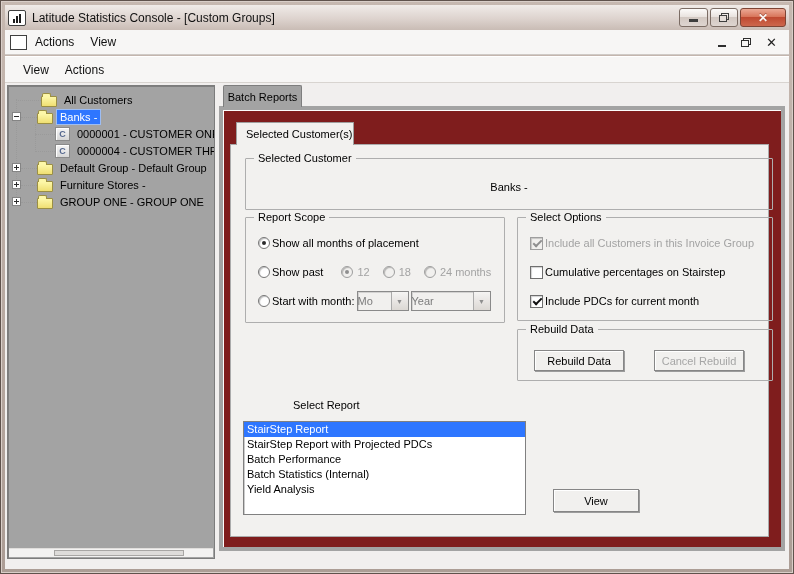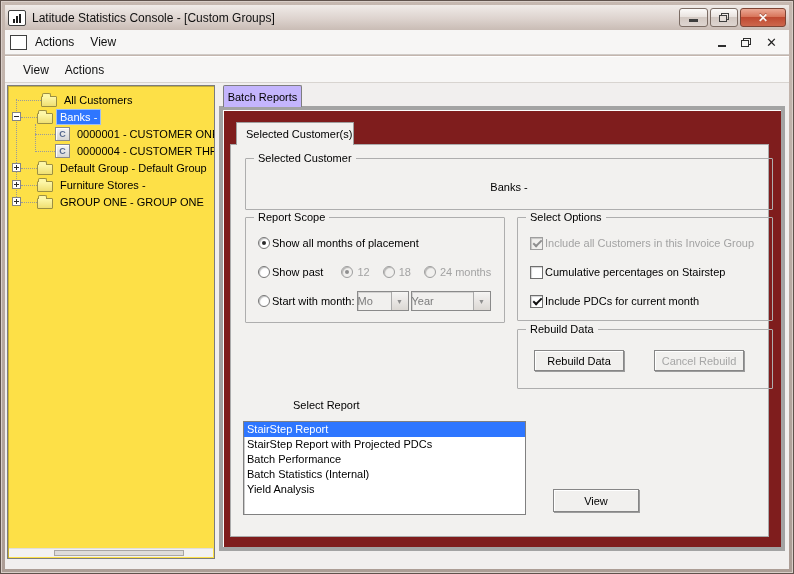--- a/index.html
+++ b/index.html
@@ -47,21 +47,21 @@
   .mdi-restore { position:relative; width:10px; height:9px; }
   .mdi-restore::before { content:''; position:absolute; right:0; top:0; width:6px; height:5px; border:1px solid #2e2e2e; }
   .mdi-restore::after { content:''; position:absolute; left:0; bottom:0; width:6px; height:5px; border:1px solid #2e2e2e; background:#f7f6f5; }
   .mdi-close { font-size:13px; color:#1e1e1e; line-height:1; }
 
   
   .client { position:absolute; left:4px; top:82px; right:4px; bottom:4px; background:#f1efee; }
 
   
   .tree-panel { position:absolute; left:2px; top:2px; width:208px; bottom:10px;
-    background:#fde047; border:1px solid #7c7c7c; box-shadow: inset 1px 1px 0 rgba(0,0,0,.22); overflow:hidden; }
+    background:#a3a3a3; border:1px solid #7c7c7c; box-shadow: inset 1px 1px 0 rgba(0,0,0,.22); overflow:hidden; }
   .trow { position:absolute; height:17px; display:flex; align-items:center; font-size:11px; white-space:nowrap; color:#000; }
   .hline { height:1px; border-top:1px dotted #9a9a9a; align-self:center; margin-top:1px; }
   .w16{width:16px}.w20{width:20px}.w25{width:25px}.ml4{margin-left:4px}
   .vline { position:absolute; width:1px; border-left:1px dotted #9a9a9a; }
   .expbox { position:relative; width:9px; height:9px; background:#fff; border:1px solid #848484; flex:0 0 auto; z-index:2; }
   .expbox::before { content:''; position:absolute; left:1px; top:3px; width:5px; height:1px; background:#2c2c2c; }
   .expbox.plus::after { content:''; position:absolute; left:3px; top:1px; width:1px; height:5px; background:#2c2c2c; }
   .folder { position:relative; width:16px; height:11px; margin-top:3px; flex:0 0 auto;
     background:linear-gradient(#fdf7a8,#efdf72); border:1px solid #9b8f43; border-radius:1px; }
   .folder::before { content:''; position:absolute; top:-4px; left:0px; width:7px; height:3px;
@@ -71,38 +71,38 @@
     display:flex; align-items:center; justify-content:center;
     font-size:9px; font-weight:bold; color:#55688f; }
   .tlabel { margin-left:4px; padding:1px 3px; }
   .tlabel.selected { color:#fff; outline:1px solid #9dbdf3; }
   .hscroll { position:absolute; left:1px; right:1px; bottom:1px; height:9px; background:#f3f2f1; border-top:1px solid #e0dedc; }
   .hthumb { position:absolute; left:22%; width:64%; top:1px; bottom:1px; background:#dedcda; border:1px solid #a8a6a4; }
 
   
   .right-region { position:absolute; left:212px; top:0; right:0; bottom:0; }
   .tab1 { position:absolute; left:6px; top:2px; width:79px; height:22px; z-index:2;
-    background:#c4b5fd; border:1px solid #7e7e7e; border-bottom:none; border-radius:2px 2px 0 0;
+    background:#a3a3a3; border:1px solid #7e7e7e; border-bottom:none; border-radius:2px 2px 0 0;
     font-size:11px; display:flex; align-items:center; justify-content:center; }
   .page1 { position:absolute; left:2px; top:23px; right:4px; bottom:18px;
     background:#7f1d1d; border:4px solid #a3a3a3; box-shadow: inset 1px 1px 0 #fdfdfc; }
   .tab2 { position:absolute; left:13px; top:12px; width:118px; height:23px; z-index:2;
     background:#f2f1ef; border:1px solid #9f9f9f; border-bottom:none; border-radius:1px 1px 0 0;
     font-size:11px; display:flex; align-items:center; padding-left:9px; }
   .page2 { position:absolute; left:7px; top:34px; right:12px; bottom:10px;
     background:#f2f1ef; border:1px solid #ababab; }
 
   
   .groupbox { position:absolute; border:1px solid #aeaeae; border-radius:1px; }
   .gb-label { position:absolute; top:-7px; left:8px; background:#f2f1ef; padding:0 4px; font-size:11px; color:#000; white-space:nowrap; }
   .gb-selected { left:14px; top:13px; width:528px; height:52px; }
   .sc-value { position:absolute; left:0; right:0; top:22px; text-align:center; font-size:11px; color:#000; }
   .gb-scope { left:14px; top:72px; width:260px; height:106px; }
   .gb-options { left:286px; top:72px; width:256px; height:104px; }
-  .gb-rebuild { left:286px; top:184px; width:256px; height:60px; }
+  .gb-rebuild { left:286px; top:184px; width:256px; height:52px; }
 
   .rows { position:absolute; inset:0; padding:18px 0 0 12px; display:flex; flex-direction:column; gap:15px; }
   .row { display:flex; align-items:center; gap:2px; font-size:11px; white-space:nowrap; height:14px; }
   .dlabel { color:#a3a3a3; }
 
   .radio { position:relative; width:12px; height:12px; flex:0 0 auto; border-radius:50%;
     background:#fff; border:1px solid #767676; box-shadow:inset 1px 1px 1px rgba(0,0,0,.25); }
   .radio.checked::after { content:''; position:absolute; left:3px; top:3px; width:4px; height:4px; border-radius:50%; background:#2b2b2b; }
   .radio.disabled { background:#f1f0ee; border-color:#9e9e9e; }
   .radio.disabled.checked::after { background:#8f8f8f; }

